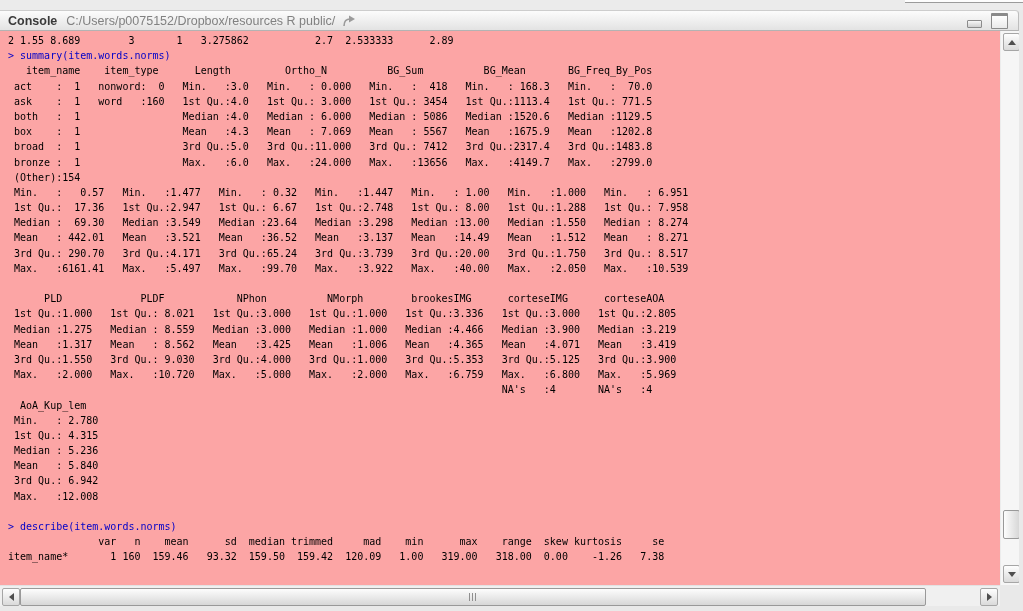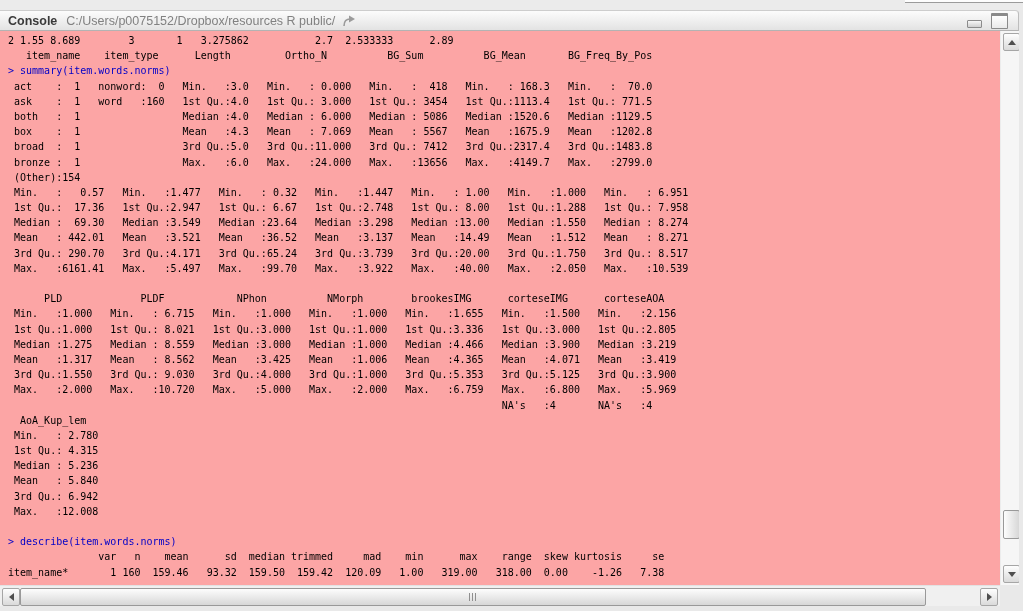--- a/index.html
+++ b/index.html
@@ -87,38 +87,37 @@
       </svg>
     </span>
     <span class="pane-buttons">
       <span class="min-btn"></span>
       <span class="max-btn"></span>
     </span>
   </div>
 
   <div class="console">
       <div class="line out">2 1.55 8.689        3       1   3.275862           2.7  2.533333      2.89</div>
+      <div class="line in">&gt; summary(item.words.norms)</div>
       <div class="line out">   item_name    item_type      Length         Ortho_N          BG_Sum          BG_Mean       BG_Freq_By_Pos</div>
-      <div class="line in">&gt; summary(item.words.norms)</div>
       <div class="line out"> act    :  1   nonword:  0   Min.   :3.0   Min.   : 0.000   Min.   :  418   Min.   : 168.3   Min.   :  70.0</div>
       <div class="line out"> ask    :  1   word   :160   1st Qu.:4.0   1st Qu.: 3.000   1st Qu.: 3454   1st Qu.:1113.4   1st Qu.: 771.5</div>
       <div class="line out"> both   :  1                 Median :4.0   Median : 6.000   Median : 5086   Median :1520.6   Median :1129.5</div>
       <div class="line out"> box    :  1                 Mean   :4.3   Mean   : 7.069   Mean   : 5567   Mean   :1675.9   Mean   :1202.8</div>
       <div class="line out"> broad  :  1                 3rd Qu.:5.0   3rd Qu.:11.000   3rd Qu.: 7412   3rd Qu.:2317.4   3rd Qu.:1483.8</div>
       <div class="line out"> bronze :  1                 Max.   :6.0   Max.   :24.000   Max.   :13656   Max.   :4149.7   Max.   :2799.0</div>
       <div class="line out"> (Other):154</div>
       <div class="line out"> Min.   :   0.57   Min.   :1.477   Min.   : 0.32   Min.   :1.447   Min.   : 1.00   Min.   :1.000   Min.   : 6.951</div>
       <div class="line out"> 1st Qu.:  17.36   1st Qu.:2.947   1st Qu.: 6.67   1st Qu.:2.748   1st Qu.: 8.00   1st Qu.:1.288   1st Qu.: 7.958</div>
       <div class="line out"> Median :  69.30   Median :3.549   Median :23.64   Median :3.298   Median :13.00   Median :1.550   Median : 8.274</div>
       <div class="line out"> Mean   : 442.01   Mean   :3.521   Mean   :36.52   Mean   :3.137   Mean   :14.49   Mean   :1.512   Mean   : 8.271</div>
       <div class="line out"> 3rd Qu.: 290.70   3rd Qu.:4.171   3rd Qu.:65.24   3rd Qu.:3.739   3rd Qu.:20.00   3rd Qu.:1.750   3rd Qu.: 8.517</div>
       <div class="line out"> Max.   :6161.41   Max.   :5.497   Max.   :99.70   Max.   :3.922   Max.   :40.00   Max.   :2.050   Max.   :10.539</div>
       <div class="line out"> </div>
       <div class="line out">      PLD             PLDF            NPhon          NMorph        brookesIMG      corteseIMG      corteseAOA</div>
-      <div class="line out"> Min.   :1.000   Min.   : 6.715   Min.   :1.000   Min.   :1.000   Min.   :1.655   Min.   :1.500   Min.   :2.156</div>
       <div class="line out"> 1st Qu.:1.000   1st Qu.: 8.021   1st Qu.:3.000   1st Qu.:1.000   1st Qu.:3.336   1st Qu.:3.000   1st Qu.:2.805</div>
       <div class="line out"> Median :1.275   Median : 8.559   Median :3.000   Median :1.000   Median :4.466   Median :3.900   Median :3.219</div>
       <div class="line out"> Mean   :1.317   Mean   : 8.562   Mean   :3.425   Mean   :1.006   Mean   :4.365   Mean   :4.071   Mean   :3.419</div>
       <div class="line out"> 3rd Qu.:1.550   3rd Qu.: 9.030   3rd Qu.:4.000   3rd Qu.:1.000   3rd Qu.:5.353   3rd Qu.:5.125   3rd Qu.:3.900</div>
       <div class="line out"> Max.   :2.000   Max.   :10.720   Max.   :5.000   Max.   :2.000   Max.   :6.759   Max.   :6.800   Max.   :5.969</div>
       <div class="line out">                                                                                  NA's   :4       NA's   :4</div>
       <div class="line out">  AoA_Kup_lem</div>
       <div class="line out"> Min.   : 2.780</div>
       <div class="line out"> 1st Qu.: 4.315</div>
       <div class="line out"> Median : 5.236</div>

